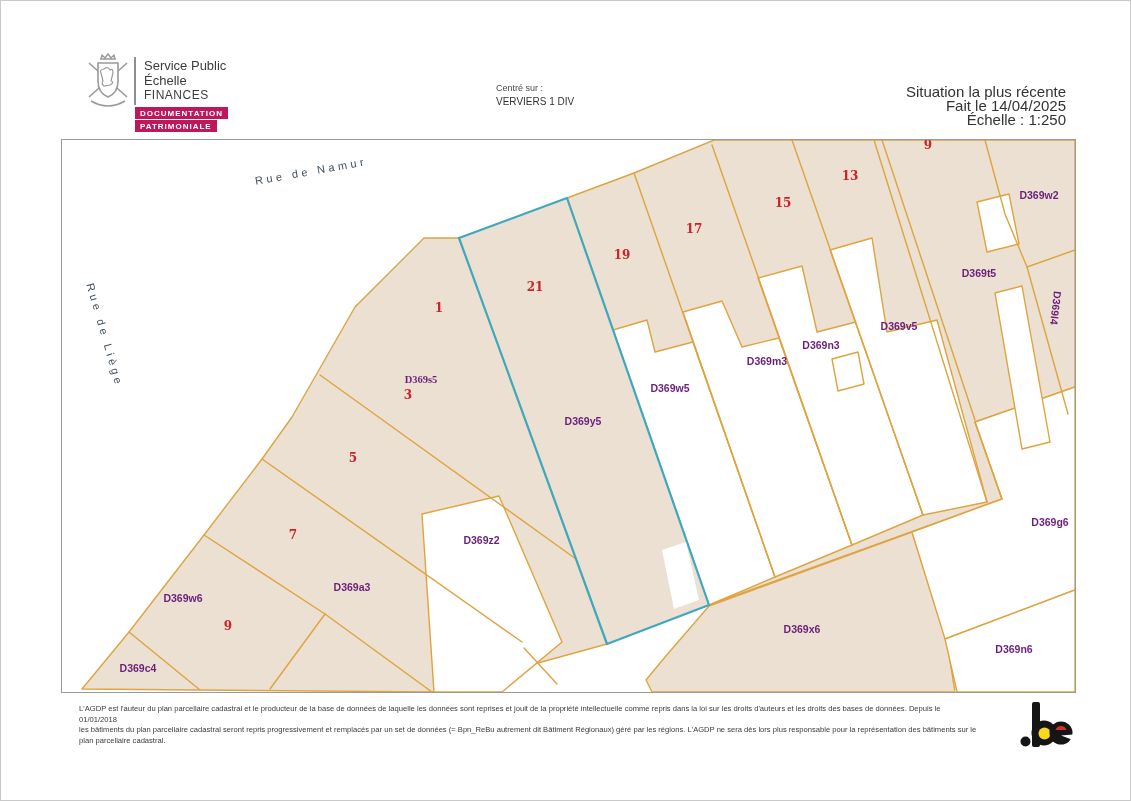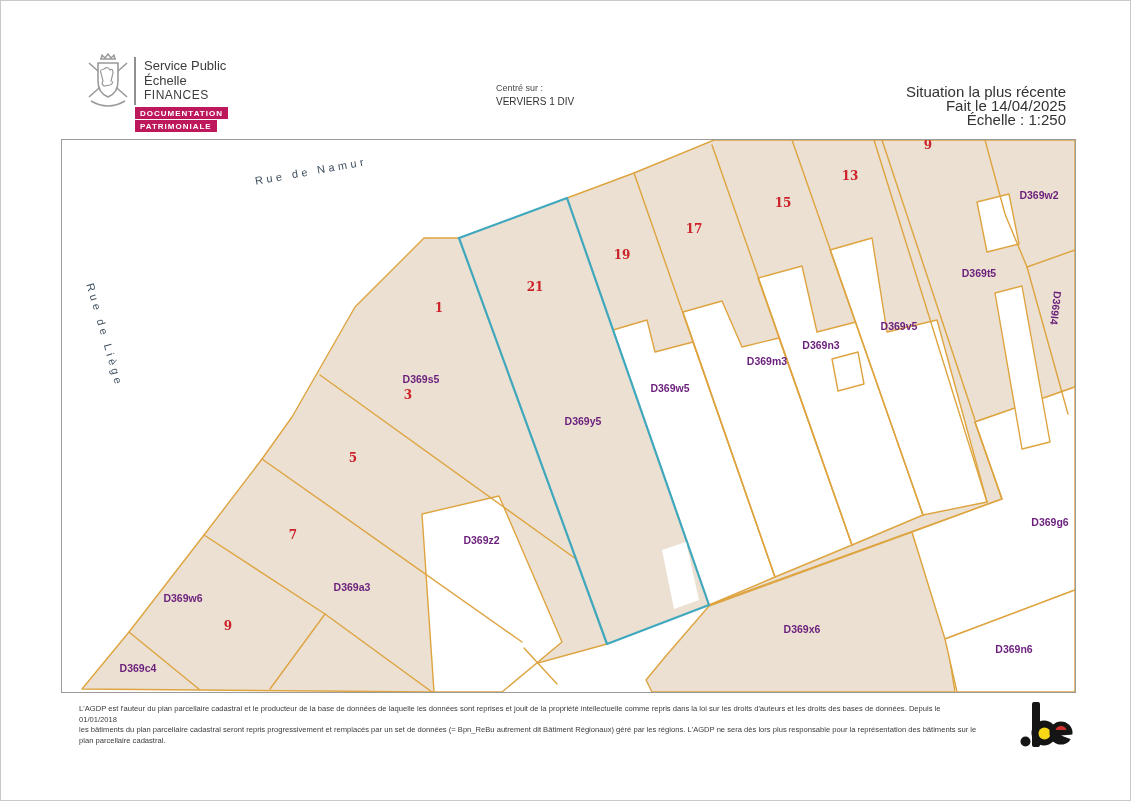--- a/index.html
+++ b/index.html
@@ -115,21 +115,21 @@
         <span class="lbl number" style="left: 473px; top: 147px;">21</span>
         <span class="lbl number" style="left: 346px; top: 255px;">3</span>
         <span class="lbl number" style="left: 560px; top: 115px;">19</span>
         <span class="lbl number" style="left: 632px; top: 89px;">17</span>
         <span class="lbl number" style="left: 708px; top: 63px; margin-left: 13px;">15</span>
         <span class="lbl number" style="left: 788px; top: 36px;">13</span>
         <span class="lbl number" style="left: 866px; top: 5px;">9</span>
         <span class="lbl number" style="left: 291px; top: 318px;">5</span>
         <span class="lbl number" style="left: 231px; top: 395px;">7</span>
         <span class="lbl number" style="left: 166px; top: 486px;">9</span>
-        <span class="lbl parcel" style="left: 359px; top: 239px;">D369s5</span>
+        <span class="lbl parcel" style="left: 359px; top: 239px; font-family: Liberation Serif, serif;">D369s5</span>
         <span class="lbl parcel" style="left: 521px; top: 281px;">D369y5</span>
         <span class="lbl parcel" style="left: 608px; top: 248px;">D369w5</span>
         <span class="lbl parcel" style="left: 681px; top: 221px; padding-left: 48px;">D369m3</span>
         <span class="lbl parcel" style="left: 759px; top: 205px;">D369n3</span>
         <span class="lbl parcel" style="left: 837px; top: 186px;">D369v5</span>
         <span class="lbl parcel" style="left: 977px; top: 55px;">D369w2</span>
         <span class="lbl parcel" style="left: 917px; top: 133px;">D369t5</span>
         <span class="lbl parcel" style="left: 994px; top: 168px; transform: translate(-50%, -50%) rotate(97deg);">D369l4</span>
         <span class="lbl parcel" style="left: 410px; top: 400px; padding-left: 19px;">D369z2</span>
         <span class="lbl parcel" style="left: 290px; top: 447px;">D369a3</span>

